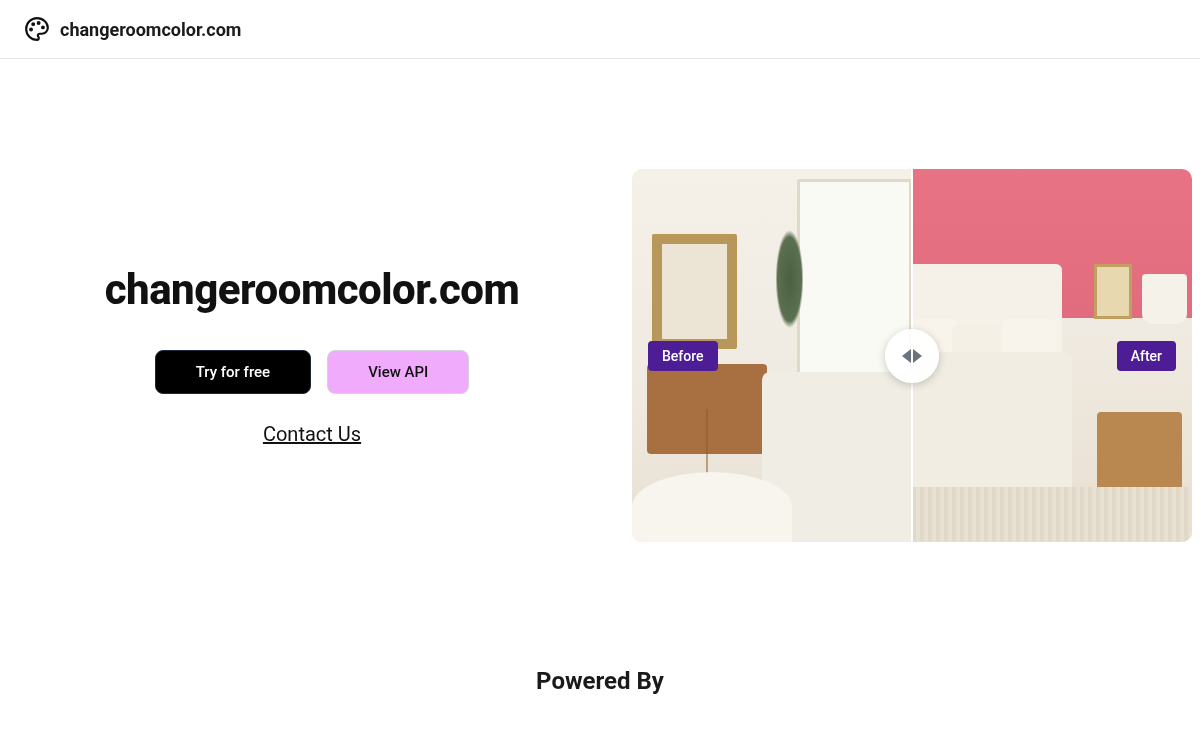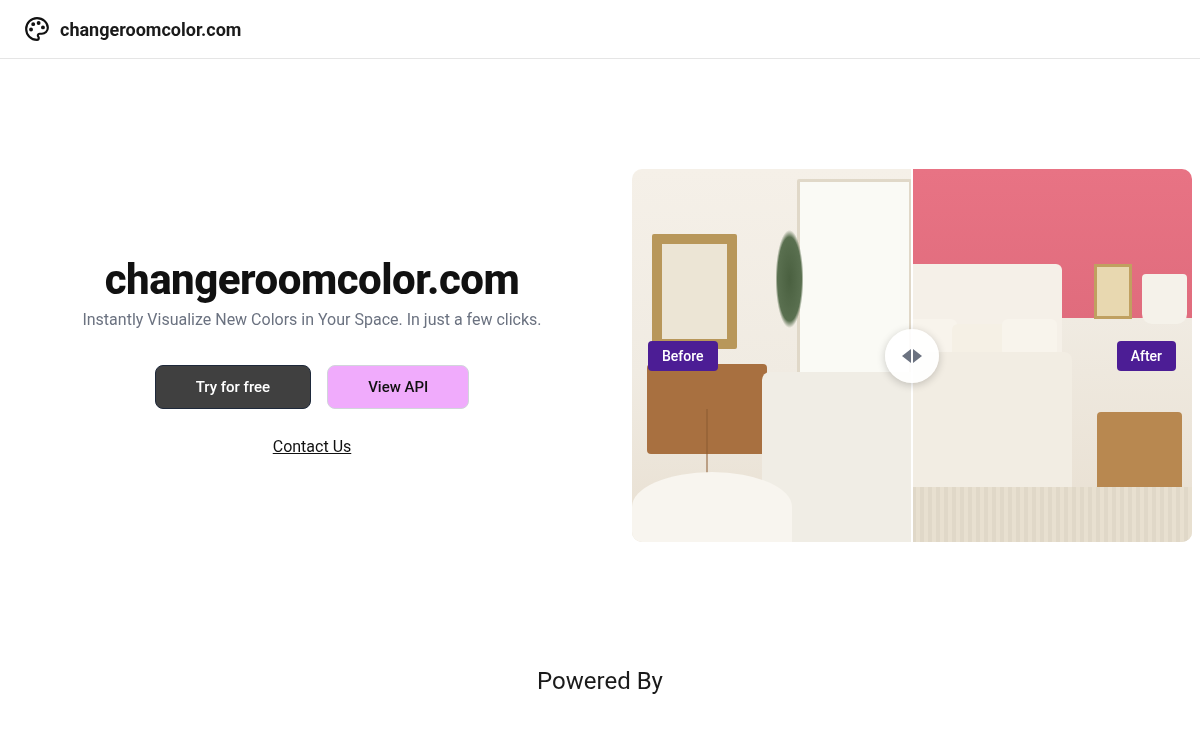--- a/index.html
+++ b/index.html
@@ -63,32 +63,32 @@
       display: inline-flex;
       align-items: center;
       justify-content: center;
       padding: 12px 40px;
       border-radius: 8px;
       font-size: 15px;
       font-weight: 500;
       cursor: pointer;
     }
     .btn-primary {
-      background: #404040;
+      background: #000000;
       color: #fff;
       border: 1px solid #1e293b;
     }
     .btn-secondary {
       background: #f0abfc;
       color: #111;
       border: 1px solid #d1d5db;
     }
     .contact-link {
       margin-top: 28px;
-      font-size: 16px;
+      font-size: 20px;
       color: #111;
       text-decoration: underline;
       cursor: pointer;
     }
     .hero-right {
       flex: 1;
       position: relative;
     }
     .compare-container {
       width: 560px;
@@ -314,21 +314,21 @@
     }
     .badge-before {
       left: 16px;
     }
     .badge-after {
       right: 16px;
     }
     .powered-by {
       text-align: center;
       font-size: 24px;
-      font-weight: 400;
+      font-weight: 700;
       margin-top: 65px;
     }
   </style>
 </head>
 <body>
 
 <header class="header">
   <span class="header-logo">
     <svg width="26" height="26" viewBox="0 0 24 24" fill="none" stroke="#111" stroke-width="2" stroke-linecap="round" stroke-linejoin="round">
       <circle cx="13.5" cy="6.5" r="0.8" fill="#111"></circle>
@@ -337,21 +337,20 @@
       <circle cx="6.5" cy="12.5" r="0.8" fill="#111"></circle>
       <path d="M12 2C6.5 2 2 6.5 2 12s4.5 10 10 10c.926 0 1.648-.746 1.648-1.688 0-.437-.18-.835-.437-1.125-.29-.289-.438-.652-.438-1.125a1.64 1.64 0 0 1 1.668-1.668h1.996c3.051 0 5.555-2.503 5.555-5.554C21.965 6.012 17.461 2 12 2z"></path>
     </svg>
   </span>
   <span class="header-title">changeroomcolor.com</span>
 </header>
 
 <section class="hero">
   <div class="hero-left">
     <h1 class="hero-title">changeroomcolor.com</h1>
-    <p class="hero-subtitle">Instantly Visualize New Colors in Your Space. In just a few clicks.</p>
     <div class="hero-buttons">
       <a class="btn btn-primary">Try for free</a>
       <a class="btn btn-secondary">View API</a>
     </div>
     <a class="contact-link">Contact Us</a>
   </div>
 
   <div class="hero-right">
     <div class="compare-container">
       <div class="before-side">

